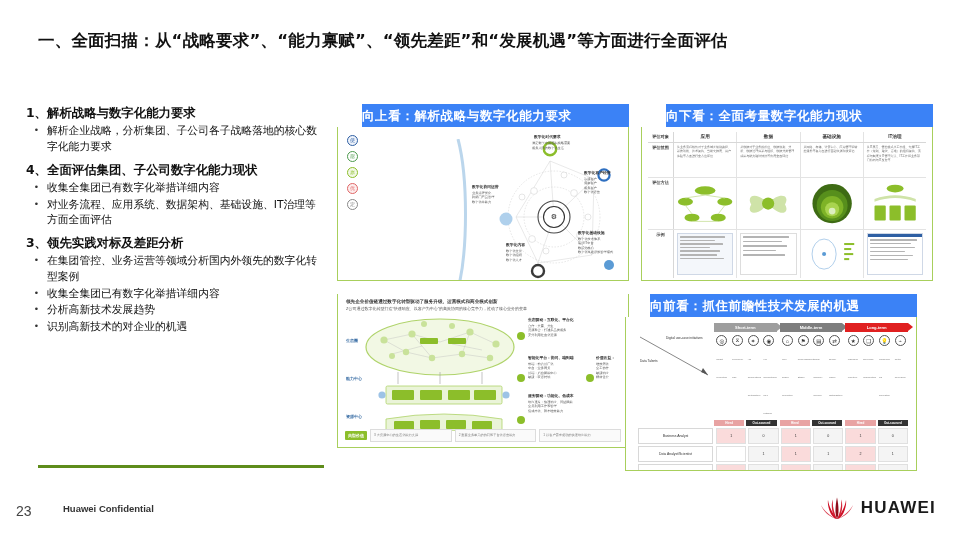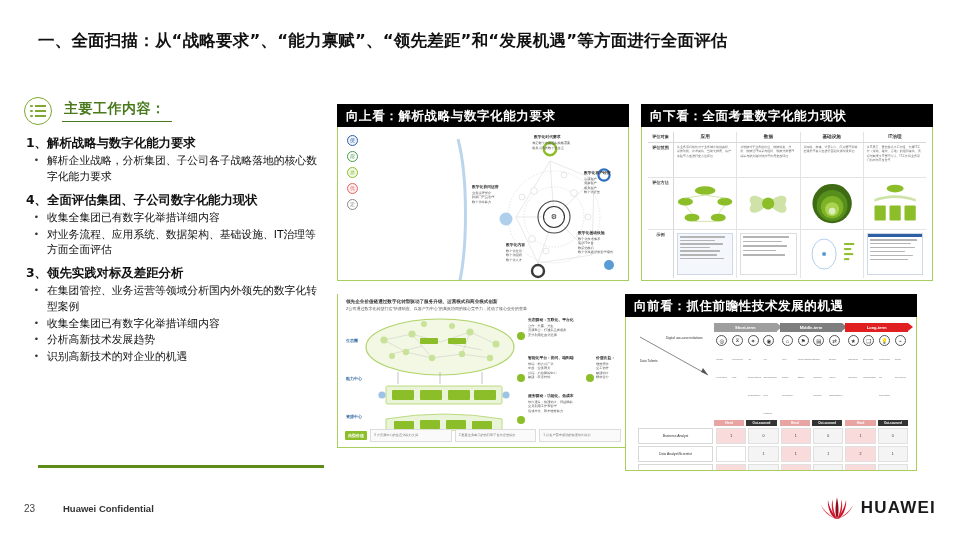--- a/index.html
+++ b/index.html
@@ -45,24 +45,25 @@
     display:flex;gap:6px;font-size:10.8px;color:#111;line-height:1.45;
     margin:1px 0 1px 8px;font-family:"DejaVu Sans","Liberation Sans",sans-serif;
   }
   .bullet .bdot{flex:0 0 auto;width:9px;text-align:center;color:#333;font-size:9px;line-height:1.6;}
   .bullet .btxt{flex:1 1 auto;}
   .lp-rule{position:absolute;left:14px;bottom:0;width:286px;height:3px;background:#5E8C1B;}
 
   
   .quad{position:absolute;box-sizing:border-box;}
   .quad-head{
-    background:#000000;color:#fff;font-weight:bold;font-size:12.5px;
+    background:#3b82f6;color:#fff;font-weight:bold;font-size:12.5px;
     font-family:"DejaVu Sans","Liberation Sans",sans-serif;
-    letter-spacing:.6px;height:23px;line-height:23px;padding-left:9px;
+    letter-spacing:.6px;height:23px;line-height:23px;
     white-space:nowrap;
+    margin-left:25px;
   }
   .quad-body{
     border:1px solid #A8CF5C;border-top:none;background:#fff;
     height:calc(100% - 23px);position:relative;overflow:hidden;
   }
   #quad-tl{left:337px;top:104px;width:292px;height:176px;}
   #quad-tr{left:641px;top:104px;width:292px;height:176px;}
   #quad-bl{left:337px;top:294px;width:292px;height:176px;}
   #quad-br{left:625px;top:294px;width:292px;height:176px;}
   .mtl{background:#b4b4b4;border-radius:.5px;display:block;}
@@ -129,50 +130,33 @@
   .br-row{display:flex;gap:3px;margin-top:2px;align-items:stretch;}
   .br-rl{flex:0 0 73px;border:1px solid #d8d8d8;font-size:3.4px;color:#333;
          display:flex;align-items:center;justify-content:center;height:14px;text-align:center;}
   .br-rg{flex:1 1 0;display:flex;gap:2px;}
   .br-rg span{flex:1 1 0;border:1px solid #e0e0e0;font-size:3.6px;color:#333;
               display:flex;align-items:center;justify-content:center;height:14px;}
   .br-diag{position:absolute;left:0;top:12px;width:74px;height:42px;}
   .br-dtx{position:absolute;font-size:3.2px;color:#333;line-height:1.3;}
 
   
-  .pg{position:absolute;left:24px;top:503px;font-size:10px;color:#444;text-align:center;}
+  .pg{position:absolute;left:16px;top:503px;font-size:14px;color:#444;text-align:center;}
   .conf{position:absolute;left:63px;top:503px;font-size:9.5px;color:#333;font-weight:bold;}
   .hw{position:absolute;right:24px;top:496px;display:flex;align-items:center;gap:7px;}
   .hw-word{font-size:17px;font-weight:bold;letter-spacing:1.2px;color:#1a1a1a;}
 </style>
 </head>
 <body>
 
 <div class="slide">
 
   <div class="slide-title">一、全面扫描：从“战略要求”、“能力禀赋”、“领先差距”和“发展机遇”等方面进行全面评估</div>
 
   <div class="left-panel">
-    <div class="lp-head">
-      <span class="lp-icon">
-        <span class="ln">
-            <span class="dot"></span>
-            <span class="bar"></span>
-          </span>
-        <span class="ln">
-            <span class="dot"></span>
-            <span class="bar"></span>
-          </span>
-        <span class="ln">
-            <span class="dot"></span>
-            <span class="bar"></span>
-          </span>
-      </span>
-      <span class="lp-title">主要工作内容：</span>
-    </div>
 
     <div class="lp-body">
       <div class="sec-h first">1、解析战略与数字化能力要求</div>
       <div class="bullet">
         <span class="bdot">•</span>
         <span class="btxt">解析企业战略，分析集团、子公司各子战略落地的核心数字化能力要求</span>
       </div>
 
       <div class="sec-h">4、全面评估集团、子公司数字化能力现状</div>
       <div class="bullet">

